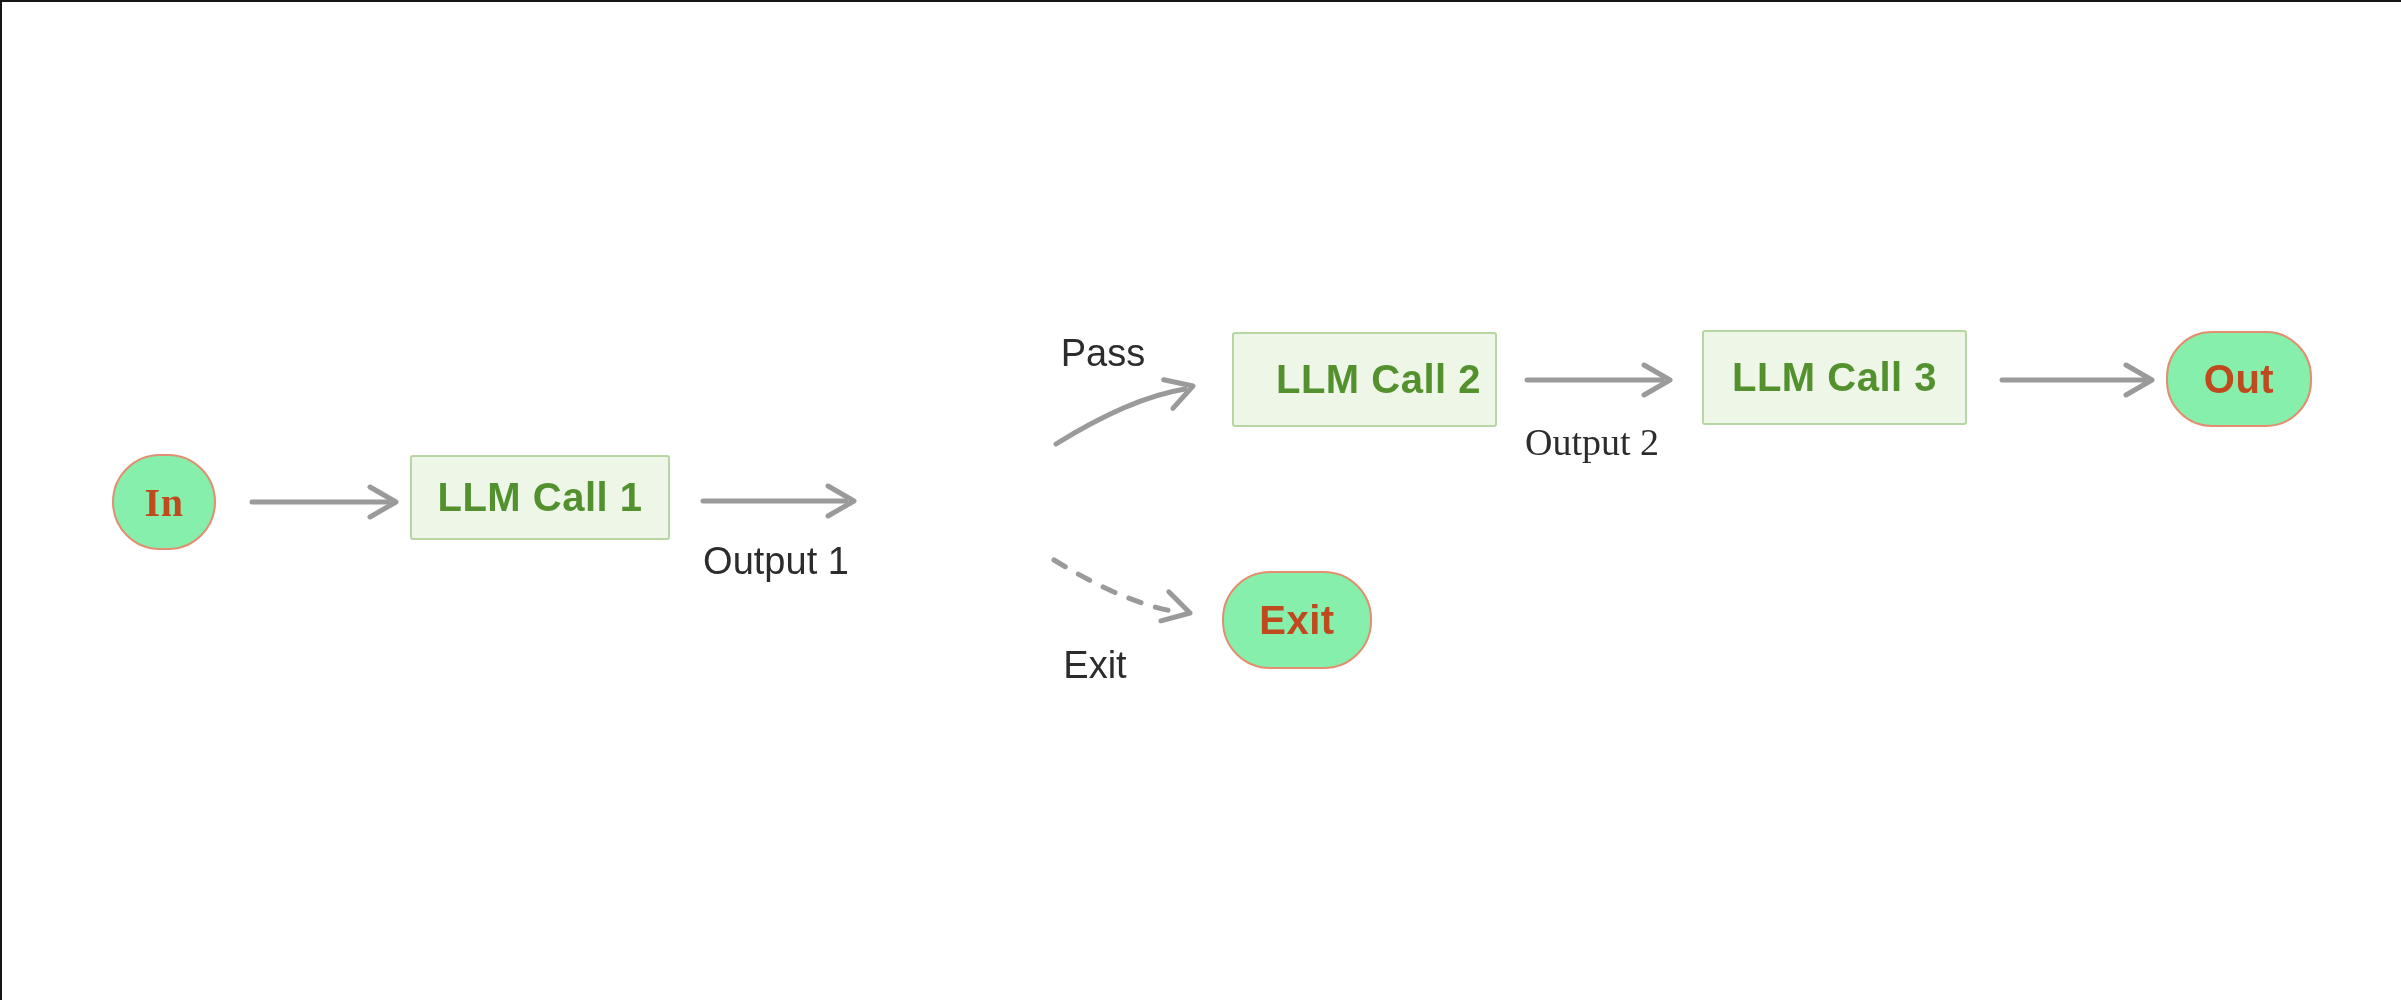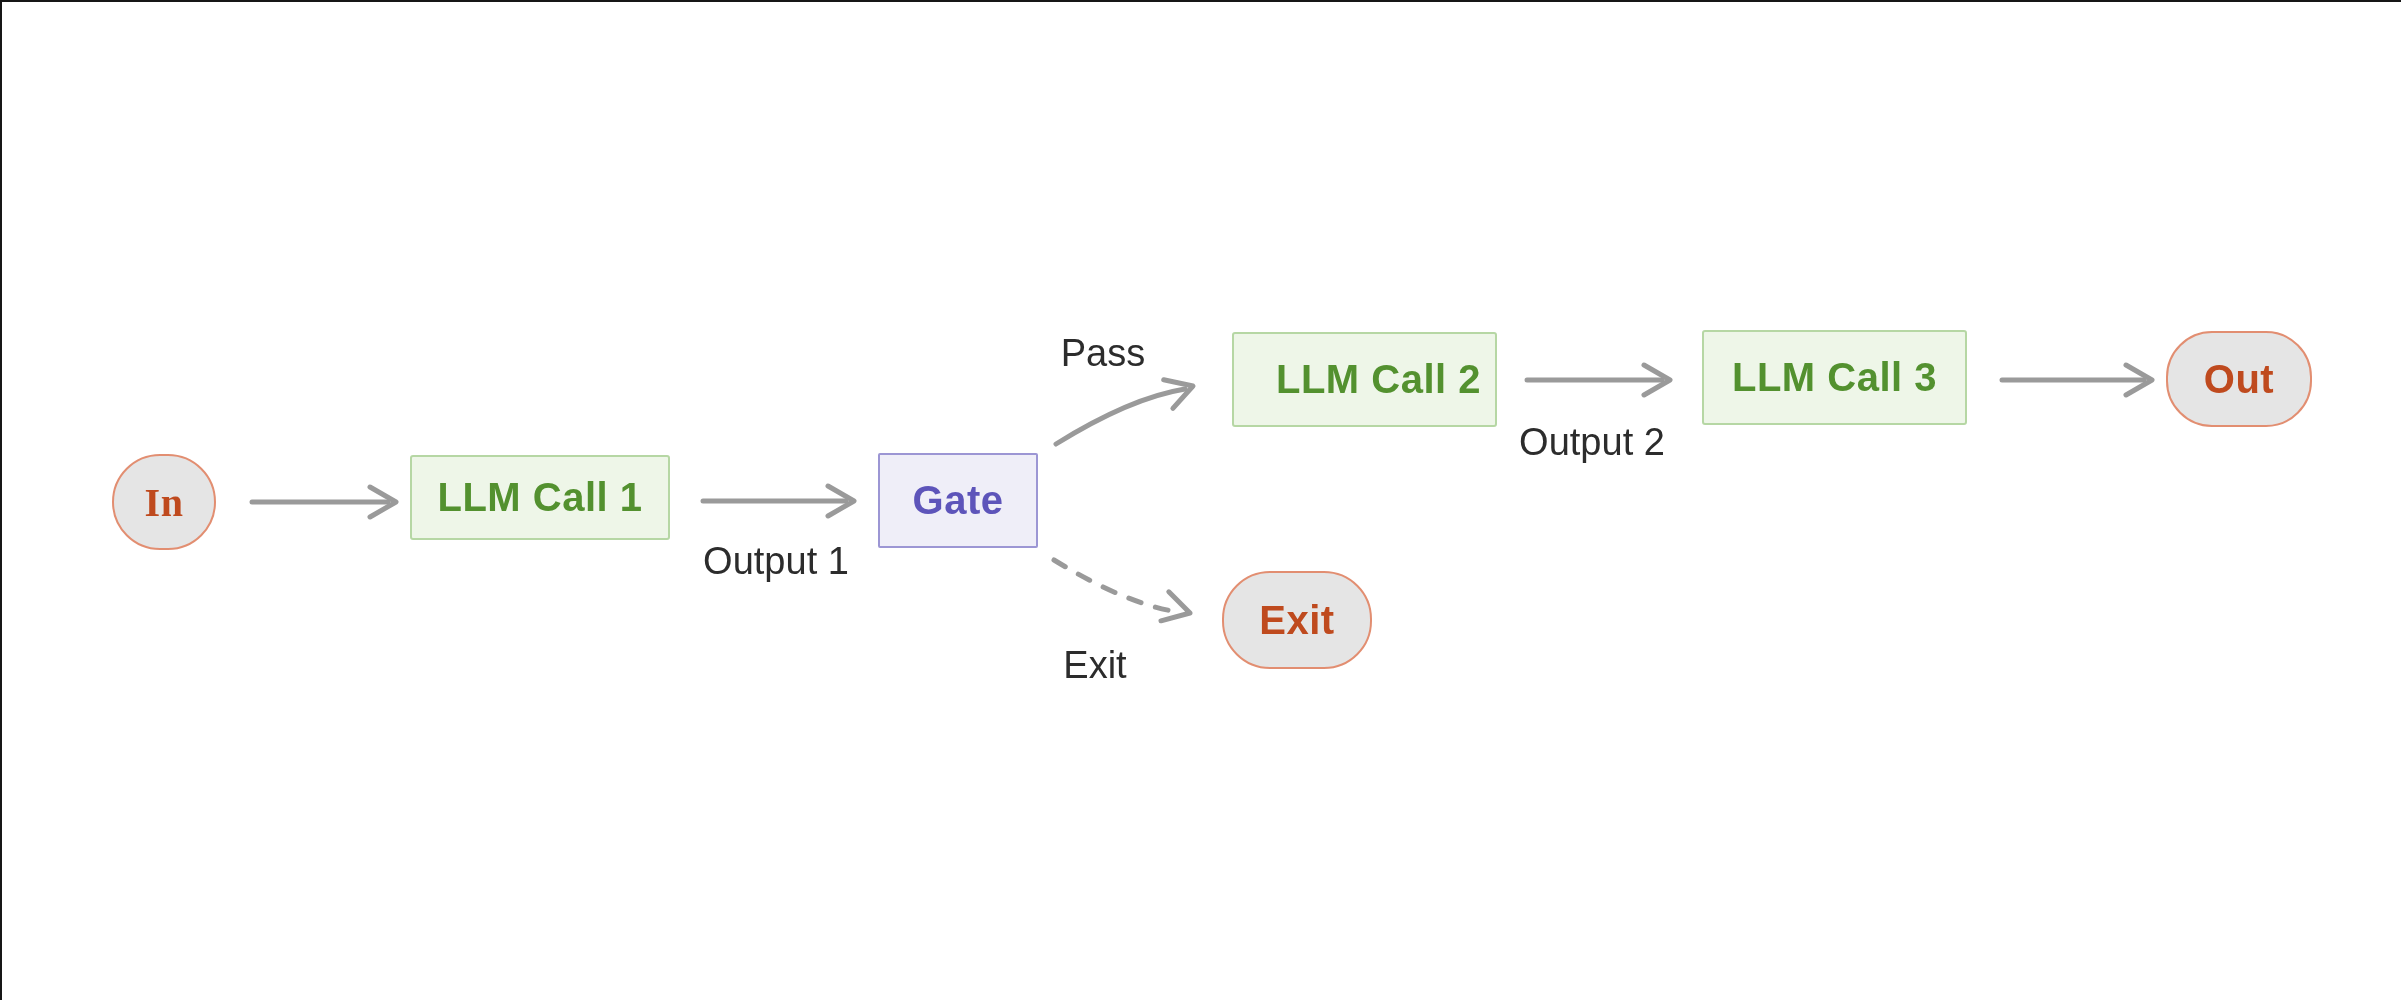--- a/index.html
+++ b/index.html
@@ -45,21 +45,21 @@
     border-radius: 3px;
     color: #53912f;
   }
   .node.gate {
     background: #efeef8;
     border: 2.5px solid #9c96d4;
     border-radius: 2px;
     color: #5d54ba;
   }
   .node.terminal {
-    background: #e5e5e5;
+    background: #86efac;
     border: 2.5px solid #e28e71;
     color: #bf4a1e;
   }
   .edge-label {
     position: absolute;
     transform: translate(-50%, -50%);
     font-size: 38px;
     color: #2c2c2c;
     white-space: nowrap;
     margin-top: 8px;
@@ -102,39 +102,36 @@
   </svg>
 
   <div class="node terminal" style="left:112px; top:454px; width:104px; height:96px; border-radius:48px;font-family:Liberation Serif, serif;">
     <span>In</span>
   </div>
 
   <div class="node process" style="left:410px; top:455px; width:260px; height:85px;">
     <span>LLM Call 1</span>
   </div>
 
-  <div class="node gate" style="left:878px; top:453px; width:160px; height:95px;">
-    <span>Gate</span>
-  </div>
 
   <div class="node process" style="left:1232px; top:332px; width:265px; height:95px;padding-left:28px;">
     <span>LLM Call 2</span>
   </div>
 
   <div class="node process" style="left:1702px; top:330px; width:265px; height:95px;">
     <span>LLM Call 3</span>
   </div>
 
   <div class="node terminal" style="left:2166px; top:331px; width:146px; height:96px; border-radius:46px;">
     <span>Out</span>
   </div>
 
   <div class="node terminal" style="left:1222px; top:571px; width:150px; height:98px; border-radius:48px;">
     <span>Exit</span>
   </div>
 
   <div class="edge-label" style="left:776px; top:553px;">Output 1</div>
   <div class="edge-label" style="left:1103px; top:345px;">Pass</div>
   <div class="edge-label" style="left:1095px; top:657px;">Exit</div>
-  <div class="edge-label" style="left:1592px; top:434px;">Output 2</div>
+  <div class="edge-label" style="left:1592px; top:434px;font-family:Liberation Serif, serif;">Output 2</div>
 
   <div class="frame"></div>
 </div>
 
 </body></html>

